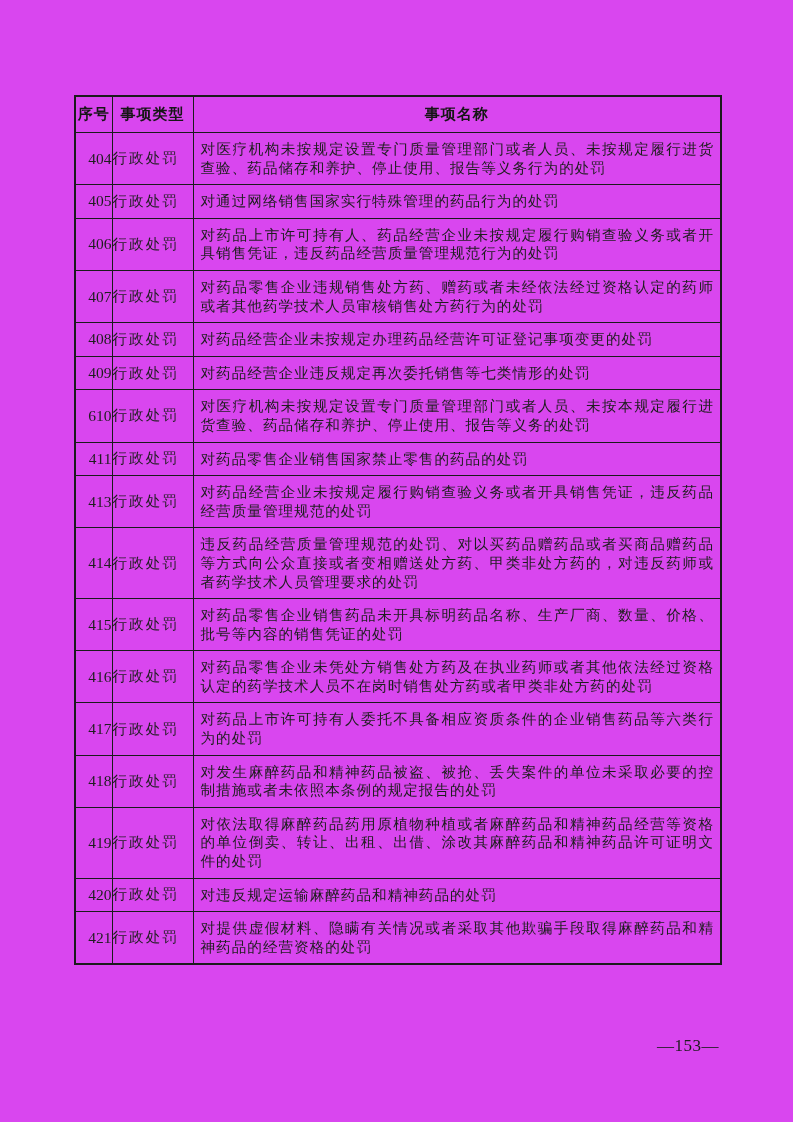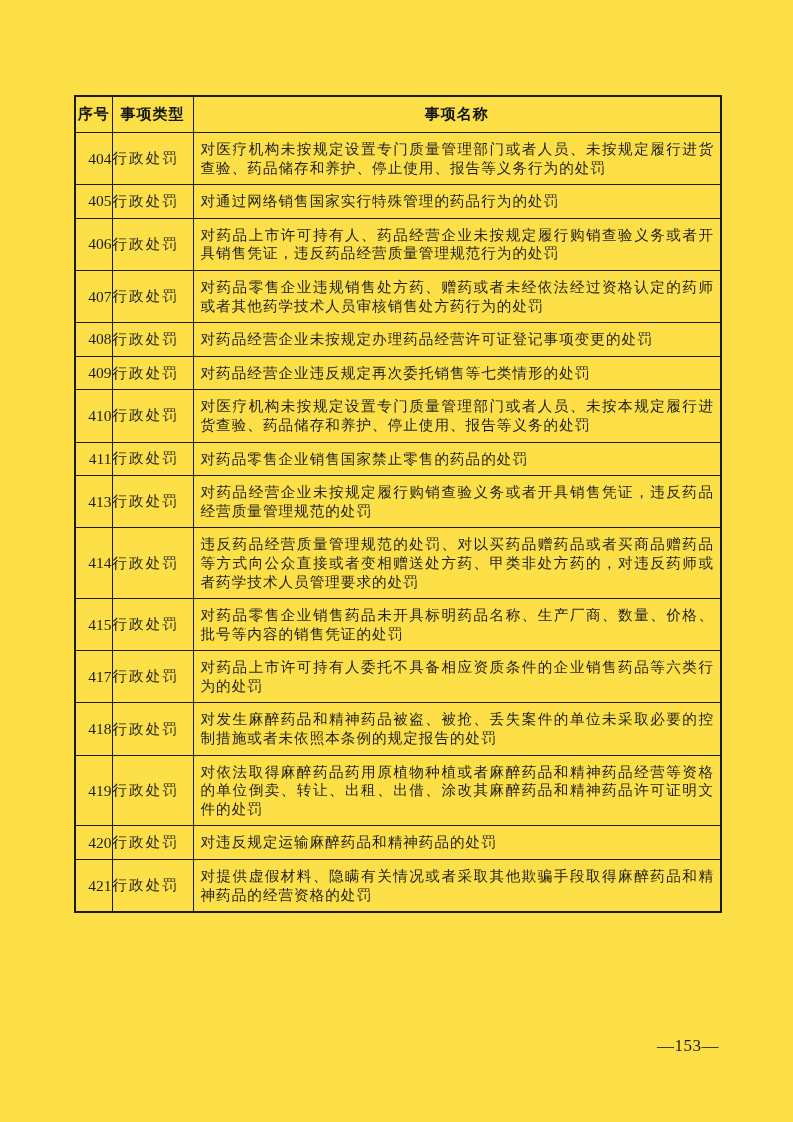--- a/index.html
+++ b/index.html
@@ -4,21 +4,21 @@
 <style>
   * { margin: 0; padding: 0; box-sizing: border-box; }
   html, body { background: #e9e9e9; }
   body {
     width: 793px; height: 1122px;
     font-family: "Liberation Serif", serif;
   }
   .page {
     position: relative;
     width: 793px; height: 1122px;
-    background: #fde047;
+    background: #d946ef;
     overflow: hidden;
   }
   table.items {
     position: absolute;
     left: 74px; top: 95px;
     width: 648px;
     border-collapse: collapse;
     table-layout: fixed;
   }
   table.items, .items th, .items td {
@@ -112,21 +112,21 @@
         <td class="no">408</td>
         <td class="type">行政处罚</td>
         <td class="name">对药品经营企业未按规定办理药品经营许可证登记事项变更的处罚</td>
       </tr>
       <tr>
         <td class="no">409</td>
         <td class="type">行政处罚</td>
         <td class="name">对药品经营企业违反规定再次委托销售等七类情形的处罚</td>
       </tr>
       <tr>
-        <td class="no">410</td>
+        <td class="no">610</td>
         <td class="type">行政处罚</td>
         <td class="name">对医疗机构未按规定设置专门质量管理部门或者人员、未按本规定履行进货查验、药品储存和养护、停止使用、报告等义务的处罚</td>
       </tr>
       <tr>
         <td class="no">411</td>
         <td class="type">行政处罚</td>
         <td class="name">对药品零售企业销售国家禁止零售的药品的处罚</td>
       </tr>
       <tr>
         <td class="no">413</td>
@@ -135,20 +135,25 @@
       </tr>
       <tr>
         <td class="no">414</td>
         <td class="type">行政处罚</td>
         <td class="name">违反药品经营质量管理规范的处罚、对以买药品赠药品或者买商品赠药品等方式向公众直接或者变相赠送处方药、甲类非处方药的，对违反药师或者药学技术人员管理要求的处罚</td>
       </tr>
       <tr>
         <td class="no">415</td>
         <td class="type">行政处罚</td>
         <td class="name">对药品零售企业销售药品未开具标明药品名称、生产厂商、数量、价格、批号等内容的销售凭证的处罚</td>
+      </tr>
+      <tr>
+        <td class="no">416</td>
+        <td class="type">行政处罚</td>
+        <td class="name">对药品零售企业未凭处方销售处方药及在执业药师或者其他依法经过资格认定的药学技术人员不在岗时销售处方药或者甲类非处方药的处罚</td>
       </tr>
       <tr>
         <td class="no">417</td>
         <td class="type">行政处罚</td>
         <td class="name">对药品上市许可持有人委托不具备相应资质条件的企业销售药品等六类行为的处罚</td>
       </tr>
       <tr>
         <td class="no">418</td>
         <td class="type">行政处罚</td>
         <td class="name">对发生麻醉药品和精神药品被盗、被抢、丢失案件的单位未采取必要的控制措施或者未依照本条例的规定报告的处罚</td>

